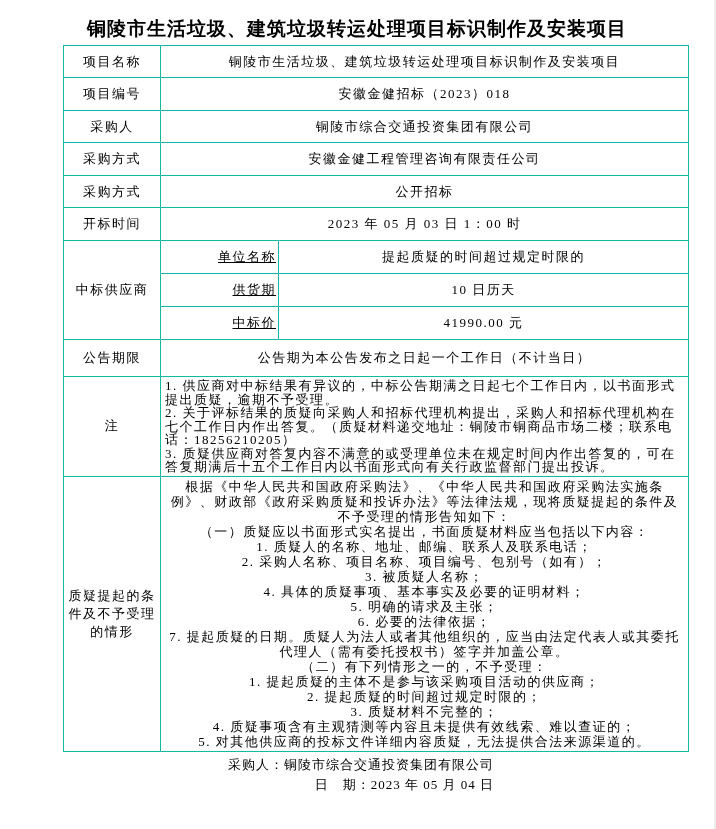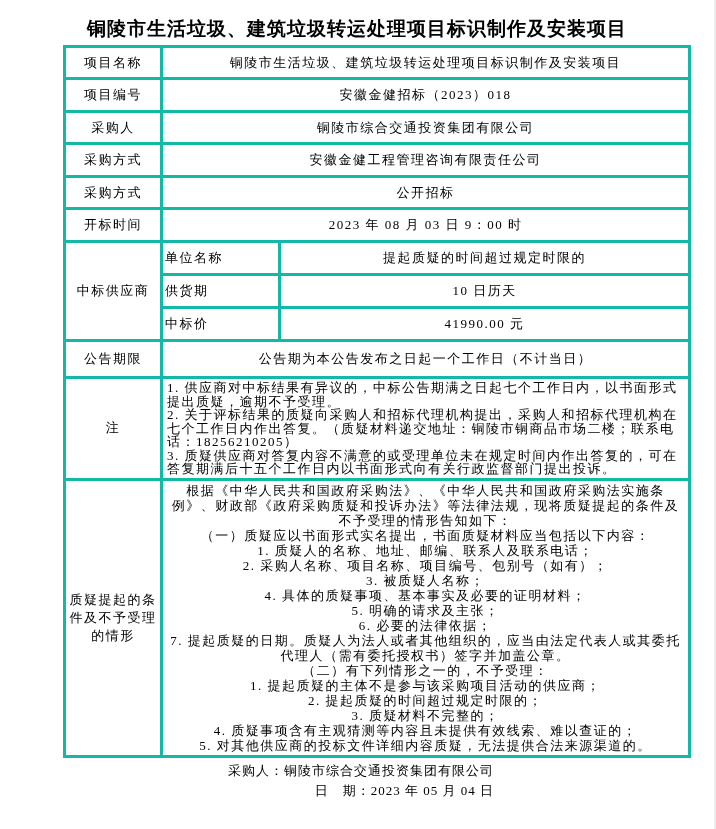--- a/index.html
+++ b/index.html
@@ -32,34 +32,34 @@
     margin-top: 8px;
   }
   table.doc {
     border-collapse: collapse;
     margin-left: 63px;
     margin-top: 3px;
     width: 625px;
     table-layout: fixed;
   }
   table.doc td {
-    border: 3px solid #14b8a6;
+    border: 1px solid #14b8a6;
     font-size: 13px;
     letter-spacing: 1.5px;
     vertical-align: middle;
     overflow-wrap: break-word;
   }
   col.c1 { width: 97px; }
   col.c2 { width: 118px; }
   col.c3 { width: 410px; }
   tr.h32 { height: 32px; }
   tr.h33 { height: 33px; }
   tr.h37 { height: 37px; }
   td.label { text-align: center; padding: 0 2px; }
-  td.sublabel { text-align: left; padding: 4px 2px; }
+  td.sublabel { text-align: right; padding: 4px 2px; text-decoration: underline; }
   td.value { text-align: center; padding: 0 4px; }
   td.value-left { text-align: center; padding: 0 6px; }
   td.multiline {
     white-space: pre-line;
     text-align: left;
     vertical-align: top;
     padding: 2px 4px 2px 4px;
     font-size: 12.5px;
     letter-spacing: 0.5px;
   }
@@ -105,21 +105,21 @@
       <tr class="h33">
         <td class="label">采购方式</td>
         <td class="value" colspan="2">安徽金健工程管理咨询有限责任公司</td>
       </tr>
       <tr class="h32">
         <td class="label">采购方式</td>
         <td class="value" colspan="2">公开招标</td>
       </tr>
       <tr class="h33">
         <td class="label">开标时间</td>
-        <td class="value" colspan="2">2023 年 08 月 03 日 9：00 时</td>
+        <td class="value" colspan="2">2023 年 05 月 03 日 1：00 时</td>
       </tr>
 
       <tr class="h33">
         <td class="label" rowspan="3">中标供应商</td>
         <td class="sublabel">单位名称</td>
         <td class="value">提起质疑的时间超过规定时限的</td>
       </tr>
       <tr class="h33">
         <td class="sublabel">供货期</td>
         <td class="value">10 日历天</td>

